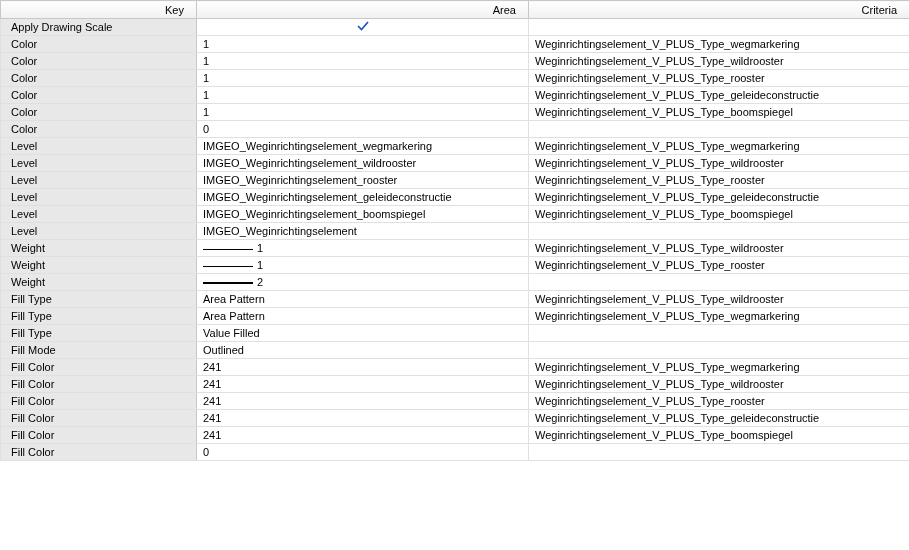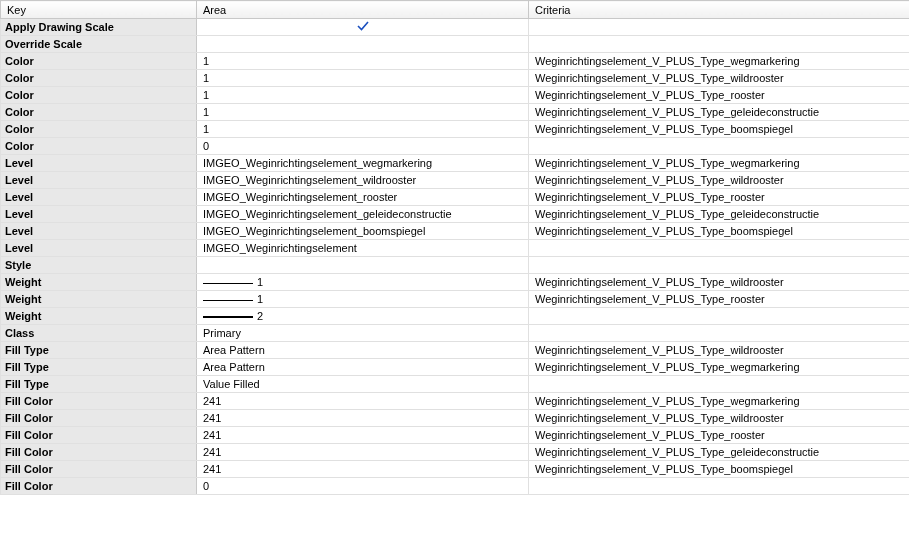--- a/index.html
+++ b/index.html
@@ -12,44 +12,43 @@
     color: #000000;
   }
   .grid {
     width: 909px;
     border-collapse: collapse;
     table-layout: fixed;
   }
   .header-row th {
     background: linear-gradient(to bottom, #ffffff, #f0f0f0);
     border: 1px solid #c8c8c8;
-    text-align: left;
-    padding: 2px 6px;
+    text-align: right;
+    padding: 2px 12px;
     font-weight: normal;
     height: 18px;
     color: #000;
     margin-top: 8px;
   }
   .col-key { width: 196px; }
   .col-value { width: 332px; }
   .col-criteria { width: 381px; }
   td {
     border: 1px solid #e0e0e0;
     padding: 0 6px;
     height: 16px;
     line-height: 16px;
     white-space: nowrap;
     overflow: hidden;
     text-overflow: ellipsis;
   }
   td.key-cell {
     background: #e8e8e8;
     border-right: 1px solid #c8c8c8;
-    padding-left: 4px;
-    font-weight: bold;
+    padding-left: 10px;
   }
   .check-cell { text-align: center; }
   .check-icon {
     display: inline-block;
     width: 11px;
     height: 11px;
     position: relative;
   }
   .check-icon svg { display: block; }
   .weight-line {
@@ -79,25 +78,20 @@
   </thead>
   <tbody id="grid-body">
   <tr>
         <td class="key-cell">Apply Drawing Scale</td>
         <td class="check-cell"><span class="check-icon"><svg width="12" height="12" viewBox="0 0 12 12">
               <path d="M1 6 L4.5 9.5 L11 2" stroke="#1a4fbf" stroke-width="1.6" fill="none"></path>
             </svg></span></td>
         <td></td>
       </tr>
       <tr>
-        <td class="key-cell">Override Scale</td>
-        <td></td>
-        <td></td>
-      </tr>
-      <tr>
         <td class="key-cell">Color</td>
         <td>1</td>
         <td>Weginrichtingselement_V_PLUS_Type_wegmarkering</td>
       </tr>
       <tr>
         <td class="key-cell">Color</td>
         <td>1</td>
         <td>Weginrichtingselement_V_PLUS_Type_wildrooster</td>
       </tr>
       <tr>
@@ -144,57 +138,52 @@
         <td class="key-cell">Level</td>
         <td>IMGEO_Weginrichtingselement_boomspiegel</td>
         <td>Weginrichtingselement_V_PLUS_Type_boomspiegel</td>
       </tr>
       <tr>
         <td class="key-cell">Level</td>
         <td>IMGEO_Weginrichtingselement</td>
         <td></td>
       </tr>
       <tr>
-        <td class="key-cell">Style</td>
-        <td></td>
-        <td></td>
-      </tr>
-      <tr>
         <td class="key-cell">Weight</td>
         <td><span class="weight-line w1"></span><span>1</span></td>
         <td>Weginrichtingselement_V_PLUS_Type_wildrooster</td>
       </tr>
       <tr>
         <td class="key-cell">Weight</td>
         <td><span class="weight-line w1"></span><span>1</span></td>
         <td>Weginrichtingselement_V_PLUS_Type_rooster</td>
       </tr>
       <tr>
         <td class="key-cell">Weight</td>
         <td><span class="weight-line w2"></span><span>2</span></td>
         <td></td>
       </tr>
       <tr>
-        <td class="key-cell">Class</td>
-        <td>Primary</td>
-        <td></td>
-      </tr>
-      <tr>
         <td class="key-cell">Fill Type</td>
         <td>Area Pattern</td>
         <td>Weginrichtingselement_V_PLUS_Type_wildrooster</td>
       </tr>
       <tr>
         <td class="key-cell">Fill Type</td>
         <td>Area Pattern</td>
         <td>Weginrichtingselement_V_PLUS_Type_wegmarkering</td>
       </tr>
       <tr>
         <td class="key-cell">Fill Type</td>
         <td>Value Filled</td>
+        <td></td>
+      </tr>
+      <tr>
+        <td class="key-cell">Fill Mode</td>
+        <td>Outlined</td>
         <td></td>
       </tr>
       <tr>
         <td class="key-cell">Fill Color</td>
         <td>241</td>
         <td>Weginrichtingselement_V_PLUS_Type_wegmarkering</td>
       </tr>
       <tr>
         <td class="key-cell">Fill Color</td>
         <td>241</td>

